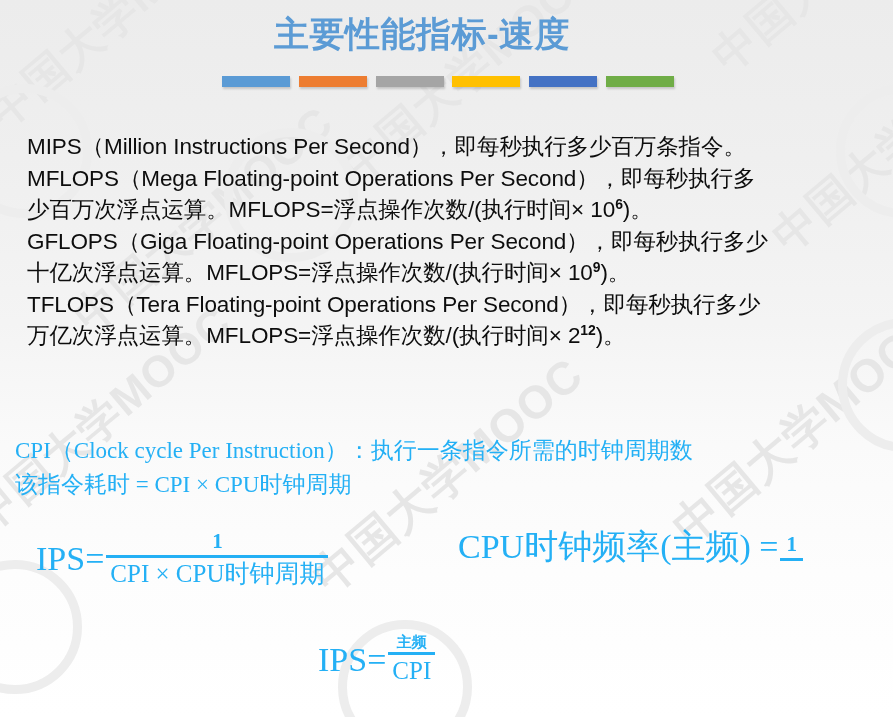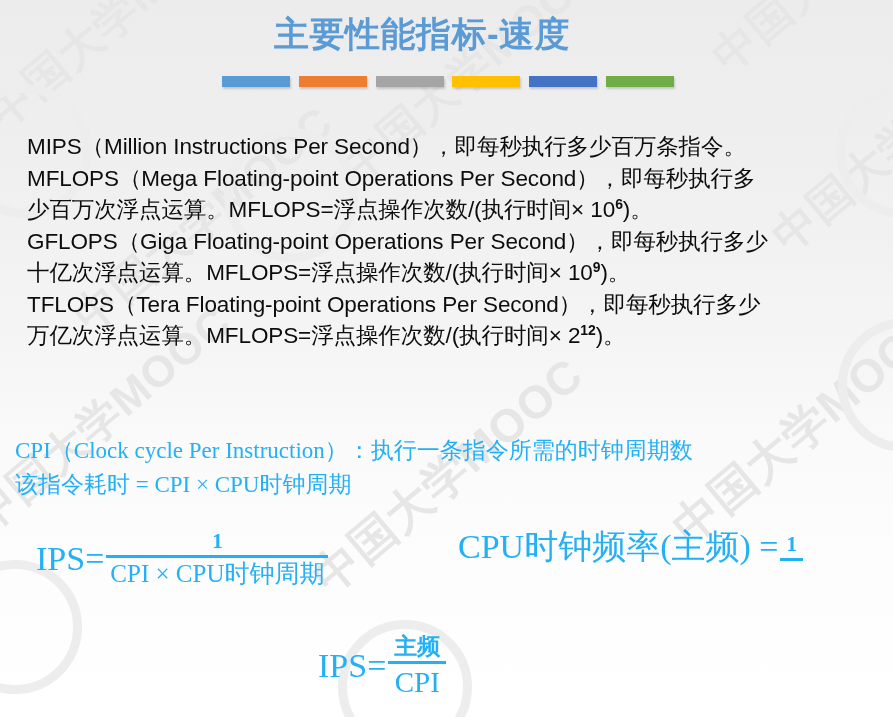--- a/index.html
+++ b/index.html
@@ -147,22 +147,22 @@
   }
   .frac .den {
     font-size: 25px;
     line-height: 1.18;
     padding: 1px 4px 0 4px;
   }
 
   #formula-ips-1   { top: 530px; left: 36px; }
   #formula-freq    { top: 530px; left: 416px; margin-left: 42px; }
   #formula-ips-2   { top: 634px; left: 318px; }
-  #formula-ips-2 .frac .num { font-size: 23px; }
-  #formula-ips-2 .frac .den { font-size: 29px; }
+  #formula-ips-2 .frac .num { font-size: 15px; }
+  #formula-ips-2 .frac .den { font-size: 25px; }
 </style>
 </head>
 <body>
 
 <div id="slide">
 
   <div class="wm-layer">
     <div class="wm" style="left:-24px; top:96px; font-size:44px; transform:rotate(-40deg);">中国大学MOOC</div>
     <div class="wm" style="left:62px; top:300px; font-size:44px; transform:rotate(-40deg);">中国大学MOOC</div>
     <div class="wm" style="left:-40px; top:500px; font-size:44px; transform:rotate(-40deg);">中国大学MOOC</div>

